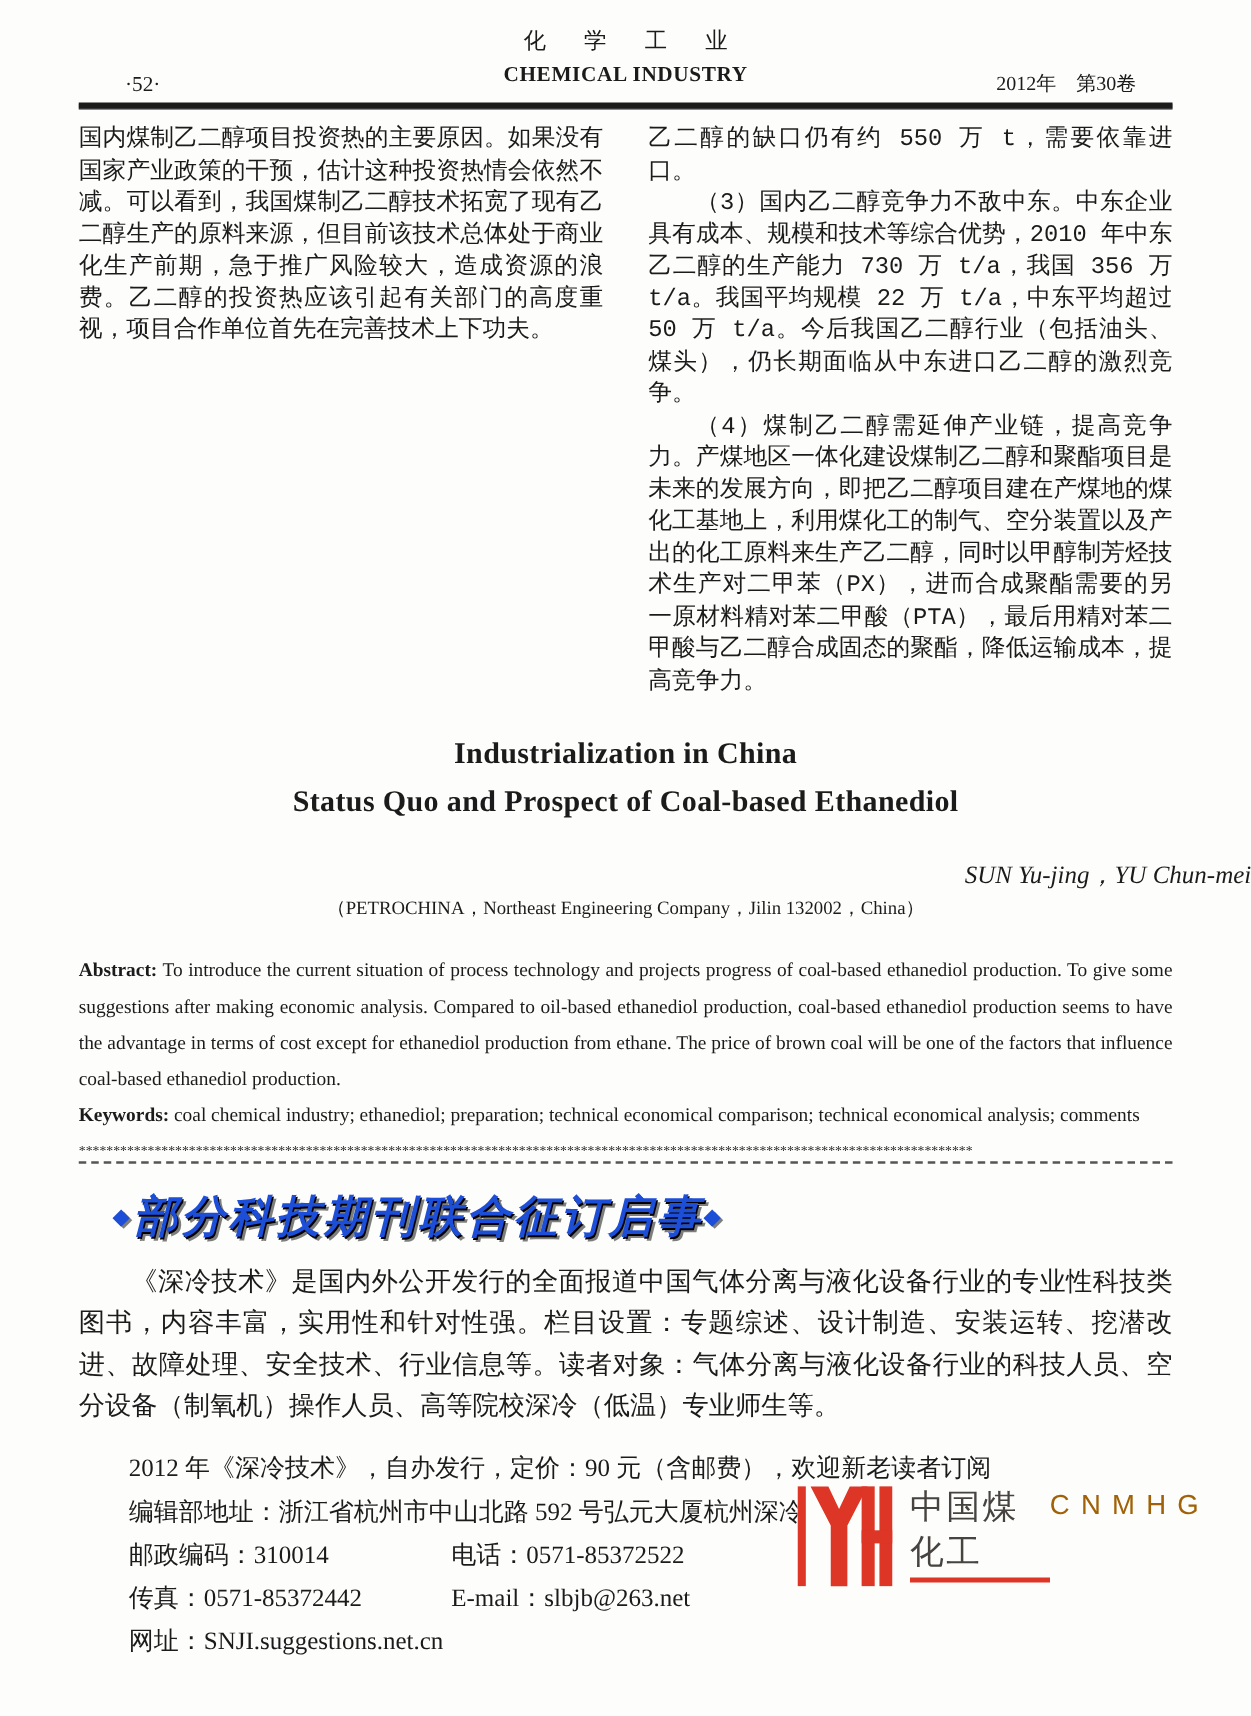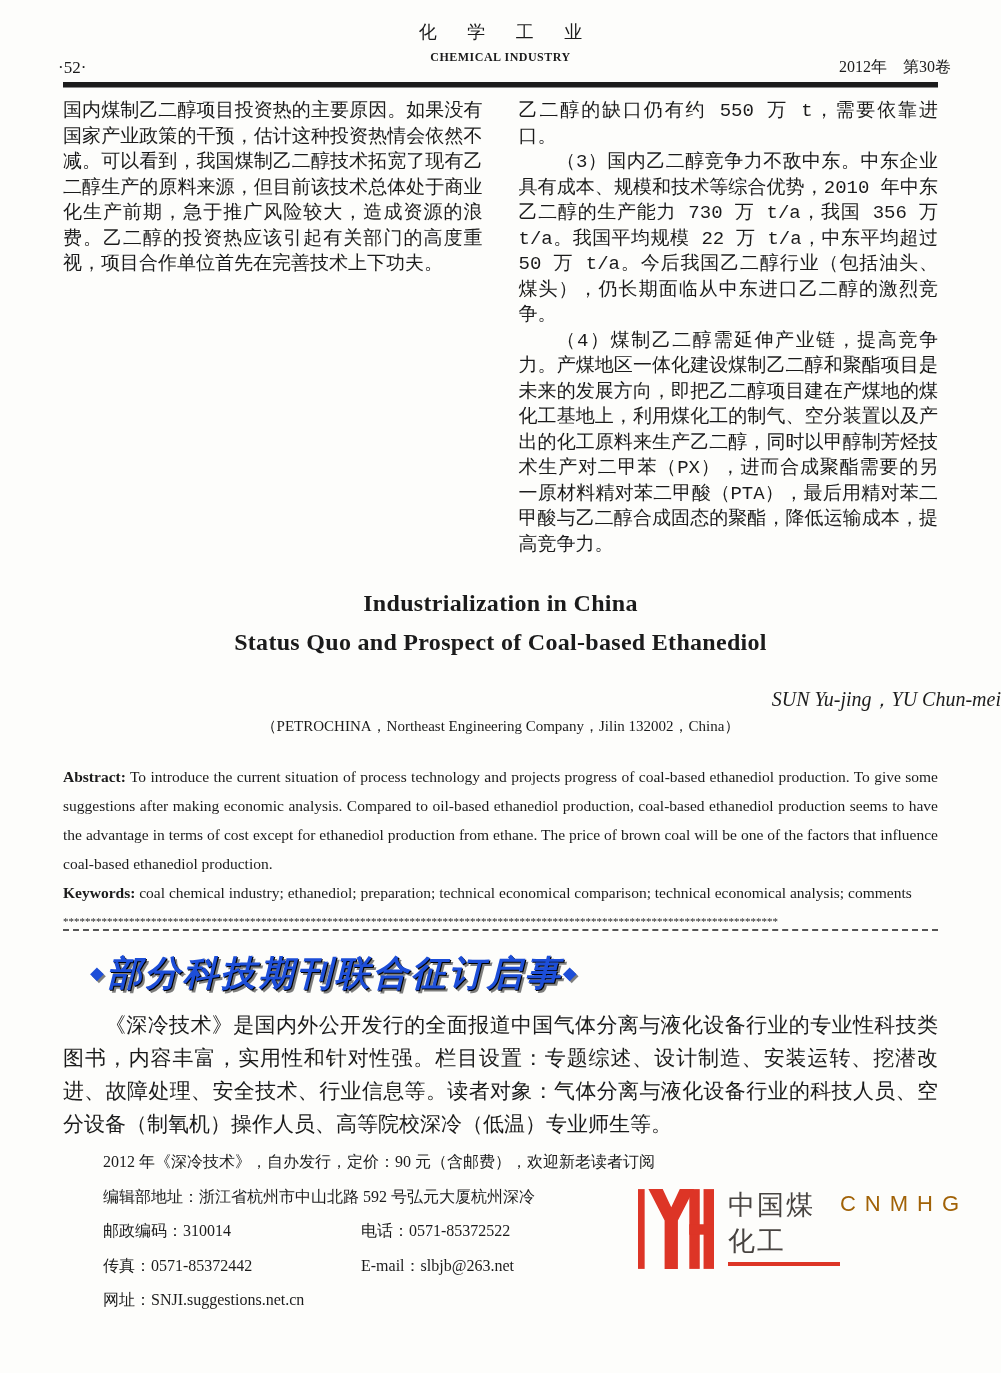--- a/index.html
+++ b/index.html
@@ -7,24 +7,24 @@
   .page {
     position:relative;
     width:1001px; height:1373px;
     margin:0 auto;
     background:#fdfdfb;
     color:#1b1b1b;
     font-family:"Liberation Serif","DejaVu Serif",serif;
     overflow:hidden;
   }
   
-  .hdr { position:relative; margin:20px 50px 0; height:58px; }
+  .hdr { position:relative; margin:20px 92px 0; height:58px; }
   .hdr-center { text-align:center; }
   .jr-cn { font-size:18px; letter-spacing:13px; padding-left:13px; }
-  .jr-en { font-size:12px; font-weight:bold; letter-spacing:0.5px; margin-top:6px; }
+  .jr-en { font-size:17px; font-weight:bold; letter-spacing:0.5px; margin-top:6px; }
   .pg-no { position:absolute; left:8px; bottom:0; font-size:17px; }
   .issue { position:absolute; right:0; bottom:0; font-size:16px; }
   .hdr-rule { margin:4px 63px 0; height:5px; background:#1c1c1c; box-shadow:0 1px 0 #8a8a8a; }
   
   .cols { margin:12px 63px 16px; display:flex; gap:36px;font-family:Liberation Mono, monospace; }
   .col { width:426px; font-size:19px; line-height:25.5px; text-align:justify; }
   .col p.ind { text-indent:2em; }
   
   .etitle { margin-top:26px; text-align:center; font-size:24px; font-weight:bold; line-height:39px; letter-spacing:0.3px; }
   .authors { margin-top:24px; text-align:right; font-size:20px; font-style:italic; }
@@ -36,21 +36,21 @@
   .orn { margin:8px 63px 0; height:16px; overflow:hidden; white-space:nowrap;
          font-size:11px; letter-spacing:0px; color:#222; border-bottom:2px dashed #555; line-height:12px; }
   
   .banner { margin:16px 0 0 90px; font-size:35px; font-weight:900; font-style:italic;
             color:#1d4ed8; letter-spacing:3px; height:52px; line-height:52px;
             text-shadow:3px 3px 0 rgba(0,0,0,0.5), 1px 1px 0 #000;
             font-family:"Liberation Sans","DejaVu Sans",sans-serif; }
   .banner .blt { font-size:18px; vertical-align:6px; text-shadow:2px 2px 0 rgba(0,0,0,0.5); }
   
   .intro { margin:10px 63px 0; font-size:21px; line-height:33px; text-align:justify; text-indent:2em; }
-  .contact { margin:4px 63px 0; padding-left:40px; font-size:16px; line-height:34.5px; }
+  .contact { margin:17px 63px 0; padding-left:40px; font-size:20px; line-height:34.5px; }
   .contact .row { display:flex; }
   .contact .c1 { width:258px; }
   
   .wm { position:absolute; left:638px; top:1185px; width:330px; height:92px;
         background:#fdfdfb; display:flex; align-items:flex-start; gap:14px; padding-top:2px; }
   .wm-mono { width:76px; height:84px; flex:0 0 auto; }
   .wm-txt { display:flex; flex-direction:row; }
   .wm-cn { font-size:27px; letter-spacing:2px; color:#474340; padding-bottom:3px;
            border-bottom:4px solid #dd3526; font-family:"Liberation Sans","DejaVu Sans",sans-serif; }
   .wm-en { margin-top:4px; font-size:22px; letter-spacing:9px; color:#a16207;

